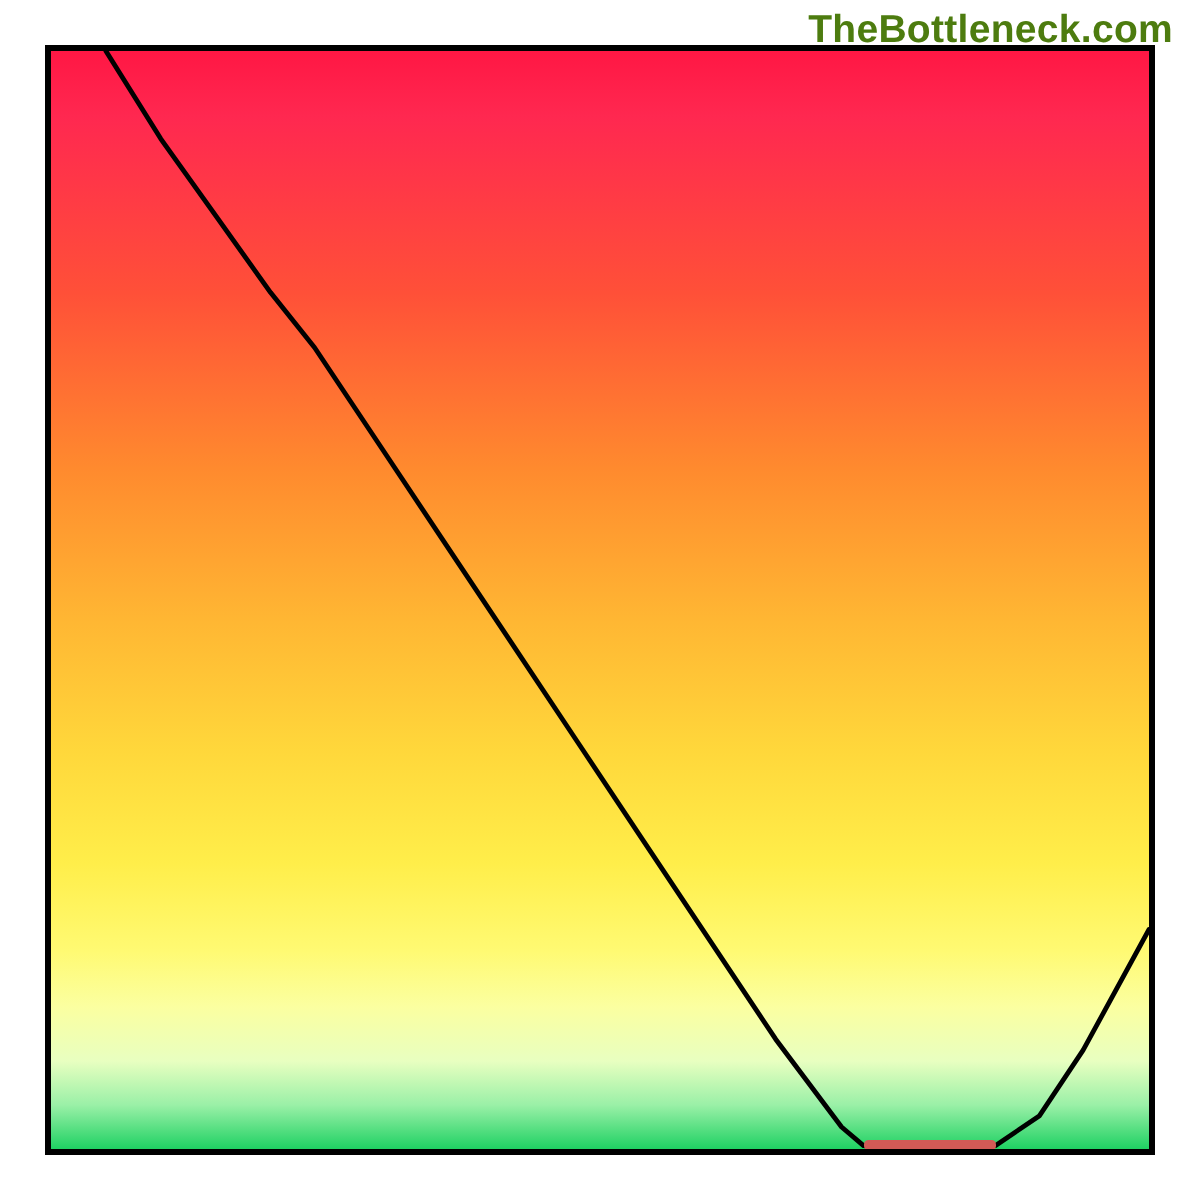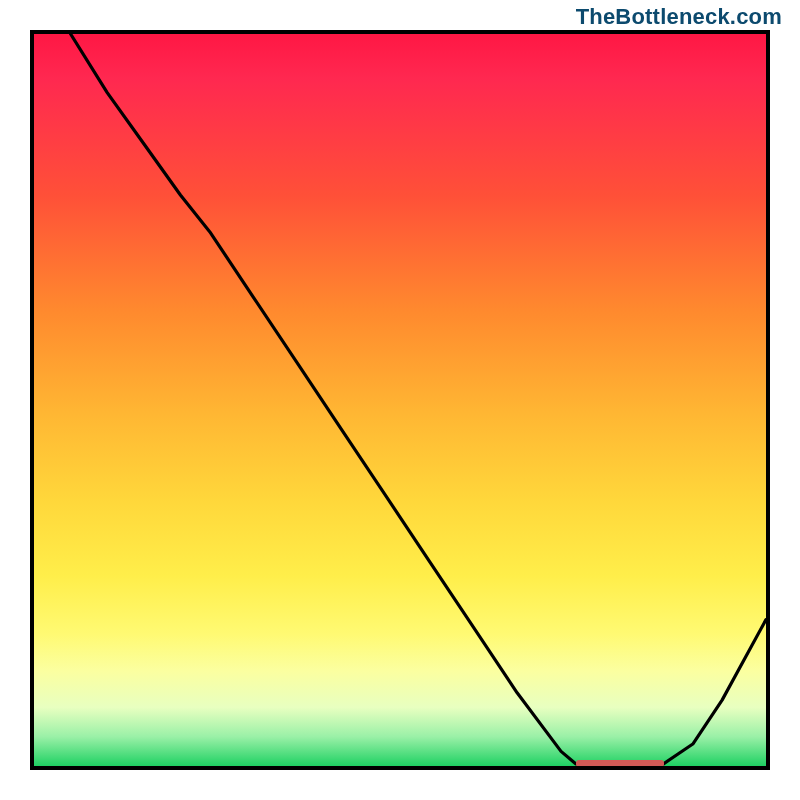--- a/index.html
+++ b/index.html
@@ -13,22 +13,22 @@
   }
   .container {
     position: relative;
     width: 800px;
     height: 800px;
   }
   .watermark {
     position: absolute;
     top: 4px;
     right: 18px;
-    color: #0c4a6e;
-    font-size: 22px;
+    color: #4d7c0f;
+    font-size: 26px;
     font-weight: bold;
     letter-spacing: 0.2px;
     z-index: 10;
   }
   .plot {
     position: absolute;
     left: 30px;
     top: 30px;
     width: 740px;
     height: 740px;

